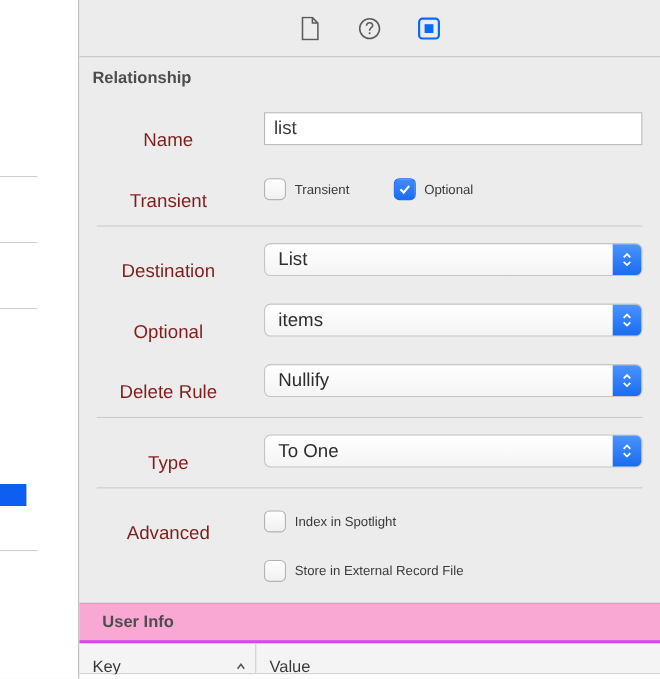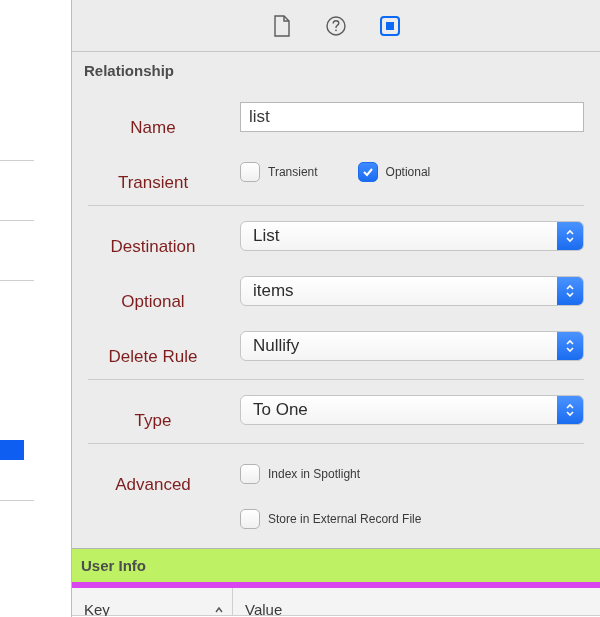--- a/index.html
+++ b/index.html
@@ -63,23 +63,23 @@
     .toolbar .icon.selected { color: #0a6af5; }
 
     .section-title {
       font-weight: 600;
       font-size: 15px;
       color: #4d4d4d;
       padding: 10px 12px 6px 12px;
     }
     .section-title.user-info {
       border-top: 1px solid #b4b4b4;
-      border-bottom: 6px solid #d946ef;
-      padding: 8px 9px;
-      background: #bef264;
+      border-bottom: 3px solid #d946ef;
+      padding: 8px 21px;
+      background: #f9a8d4;
     }
     .form {
       padding: 4px 16px 12px 16px;
     }
     .row {
       display: flex;
       align-items: center;
       padding: 6px 0;
     }
     .hr {

